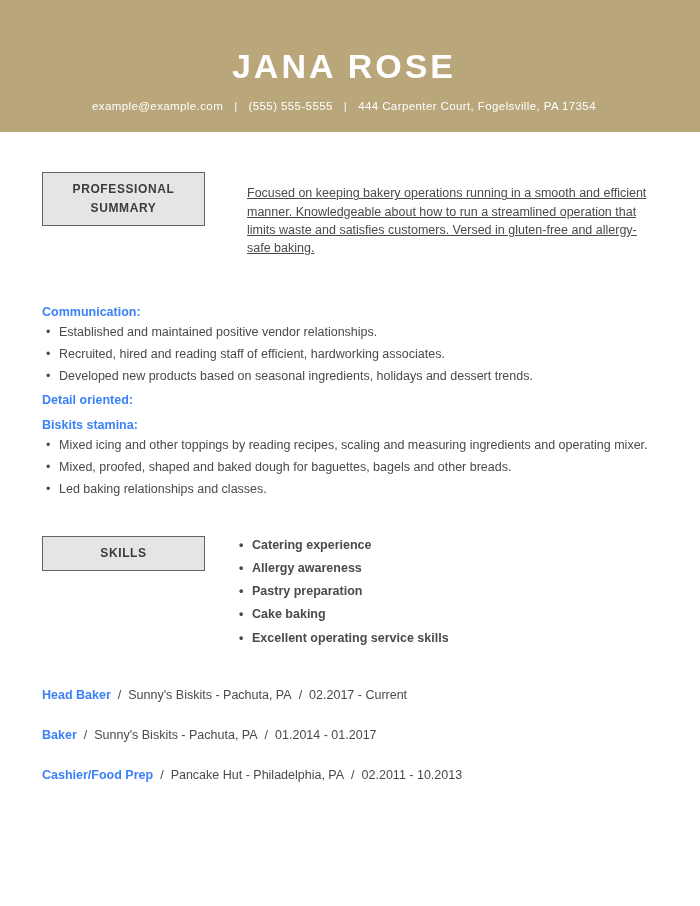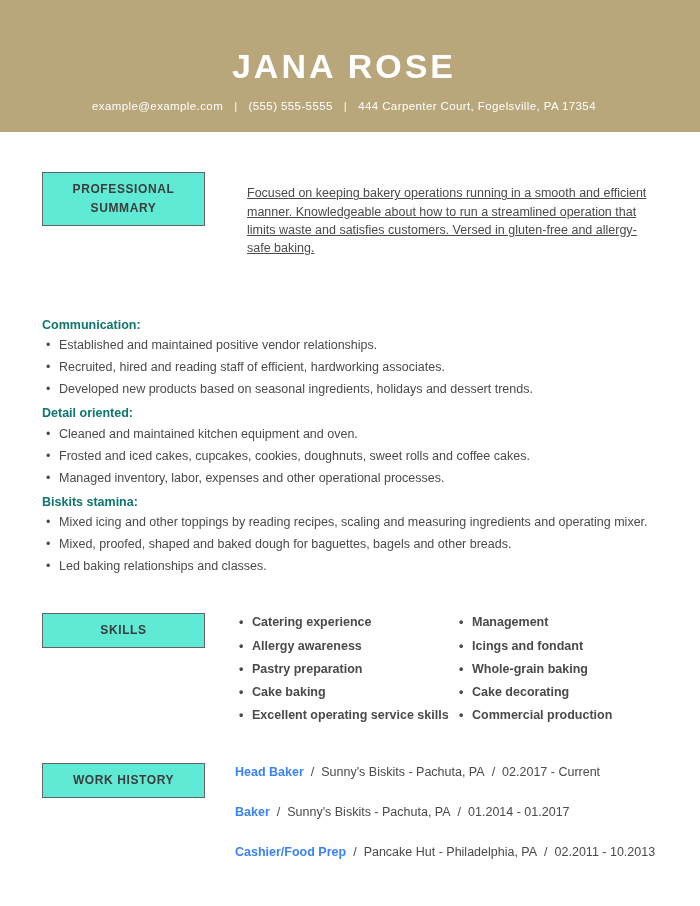--- a/index.html
+++ b/index.html
@@ -48,21 +48,21 @@
   }
   .section:last-child { margin-bottom: 0; }
   .label-col {
     flex: 0 0 193px;
     width: 193px;
   }
   .label-box {
     width: 163px;
     box-sizing: border-box;
     border: 1px solid #636363;
-    background: #5eead4;
+    background: #e5e5e5;
     text-align: center;
     padding: 7px 8px;
     font-size: 12px;
     font-weight: bold;
     letter-spacing: 0.6px;
     color: #3c3c3c;
     line-height: 1.55;
     text-transform: uppercase;
   }
   .content-col {
@@ -71,22 +71,22 @@
     line-height: 1.45;
     color: #4a4a4a;
   }
 
   
   .summary-text { margin: 12px; text-decoration: underline; }
 
   
   .group-heading {
     font-weight: bold;
-    color: #0f766e;
-    margin: 13px 0 2px 0;
+    color: #3b82f6;
+    margin: 0 0 2px 0;
   }
   .skill-group + .skill-group .group-heading { margin-top: 6px; }
   ul.bullets {
     list-style: none;
     margin: 0;
     padding: 0;
   }
   ul.bullets li {
     position: relative;
     padding-left: 17px;
@@ -166,25 +166,20 @@
           <div class="group-heading">Communication:</div>
           <ul class="bullets">
             <li>Established and maintained positive vendor relationships.</li>
             <li>Recruited, hired and reading staff of efficient, hardworking associates.</li>
             <li>Developed new products based on seasonal ingredients, holidays and dessert trends.</li>
           </ul>
         </div>
 
         <div class="skill-group">
           <div class="group-heading">Detail oriented:</div>
-          <ul class="bullets">
-            <li>Cleaned and maintained kitchen equipment and oven.</li>
-            <li>Frosted and iced cakes, cupcakes, cookies, doughnuts, sweet rolls and coffee cakes.</li>
-            <li>Managed inventory, labor, expenses and other operational processes.</li>
-          </ul>
         </div>
 
         <div class="skill-group">
           <div class="group-heading">Biskits stamina:</div>
           <ul class="bullets">
             <li>Mixed icing and other toppings by reading recipes, scaling and measuring ingredients and operating mixer.</li>
             <li>Mixed, proofed, shaped and baked dough for baguettes, bagels and other breads.</li>
             <li>Led baking relationships and classes.</li>
           </ul>
         </div>
@@ -200,37 +195,25 @@
         <div class="skills-cols">
           <div class="skills-col-1">
             <ul class="skills-list">
               <li>Catering experience</li>
               <li>Allergy awareness</li>
               <li>Pastry preparation</li>
               <li>Cake baking</li>
               <li>Excellent operating service skills</li>
             </ul>
           </div>
-          <div class="skills-col-2">
-            <ul class="skills-list">
-              <li>Management</li>
-              <li>Icings and fondant</li>
-              <li>Whole-grain baking</li>
-              <li>Cake decorating</li>
-              <li>Commercial production</li>
-            </ul>
-          </div>
-        </div>
-      </div>
-    </div>
-
-    <div class="section">
-      <div class="label-col">
-        <div class="label-box">WORK HISTORY</div>
-      </div>
+        </div>
+      </div>
+    </div>
+
+    <div class="section">
       <div class="content-col">
 
         <div class="job">
           <span class="job-title">Head Baker</span><span class="sep">/</span><span>Sunny's Biskits - Pachuta, PA</span><span class="sep">/</span><span>02.2017 - Current</span>
         </div>
 
         <div class="job">
           <span class="job-title">Baker</span><span class="sep">/</span><span>Sunny's Biskits - Pachuta, PA</span><span class="sep">/</span><span>01.2014 - 01.2017</span>
         </div>
 

